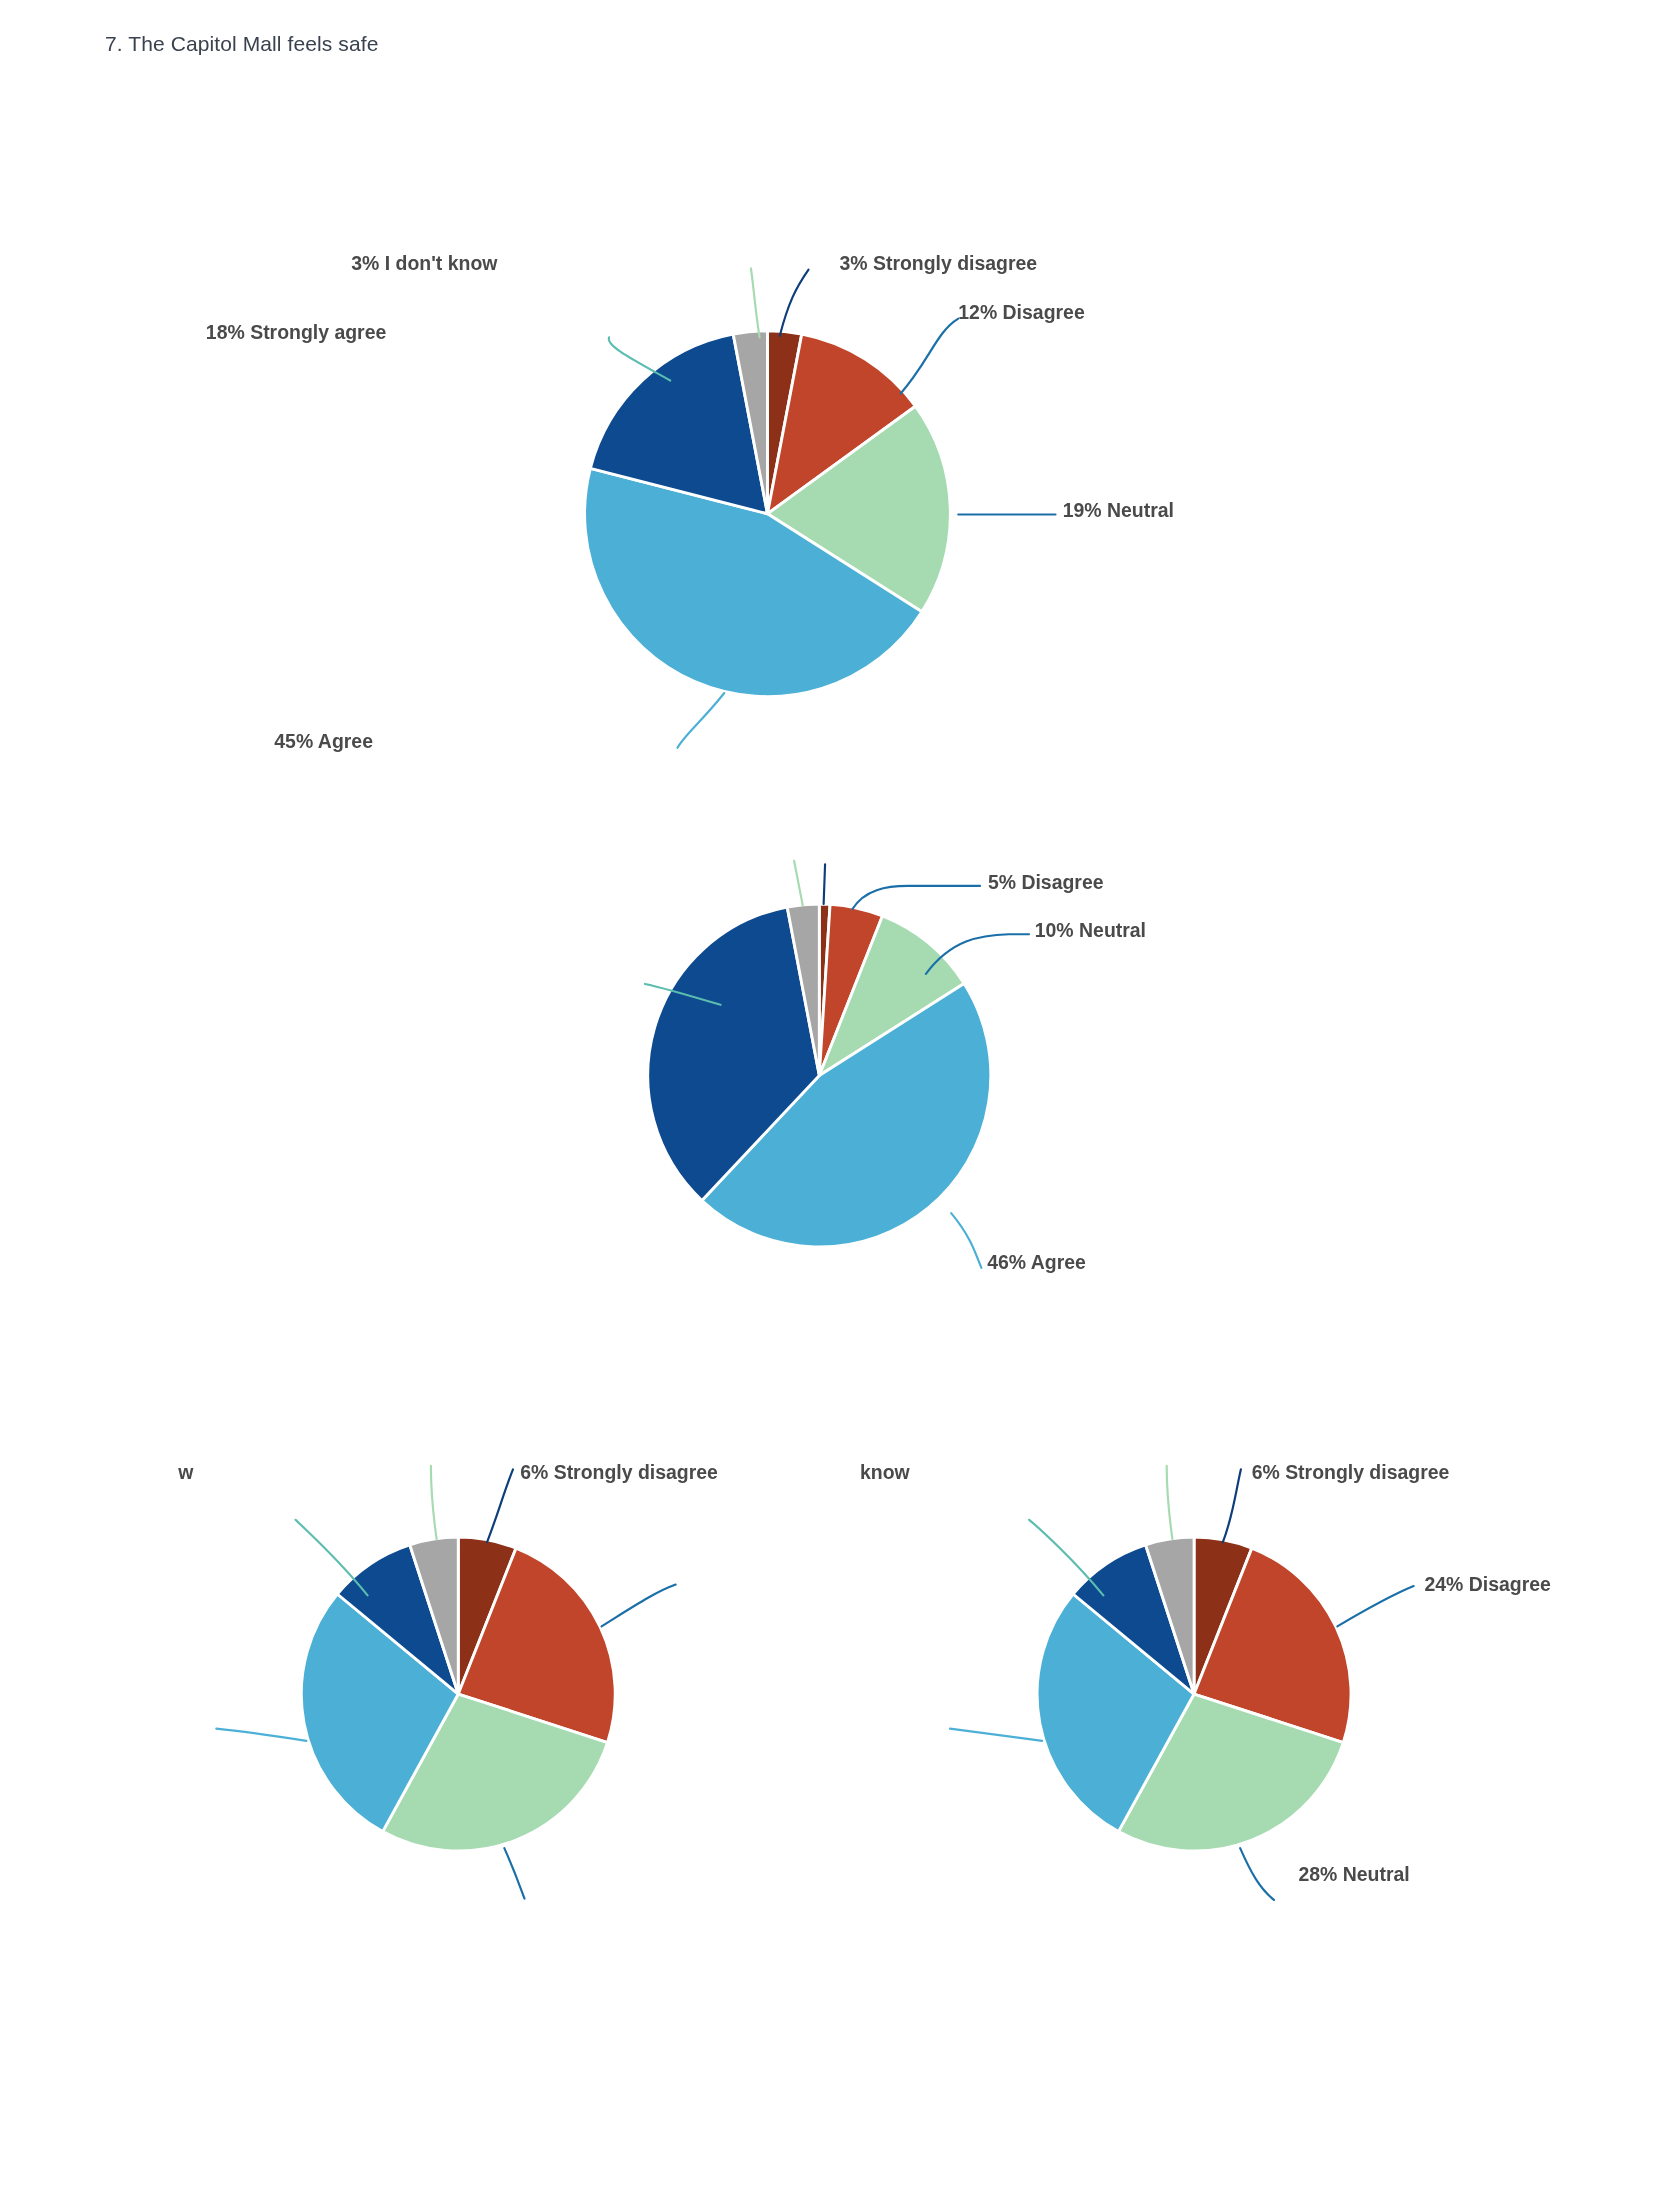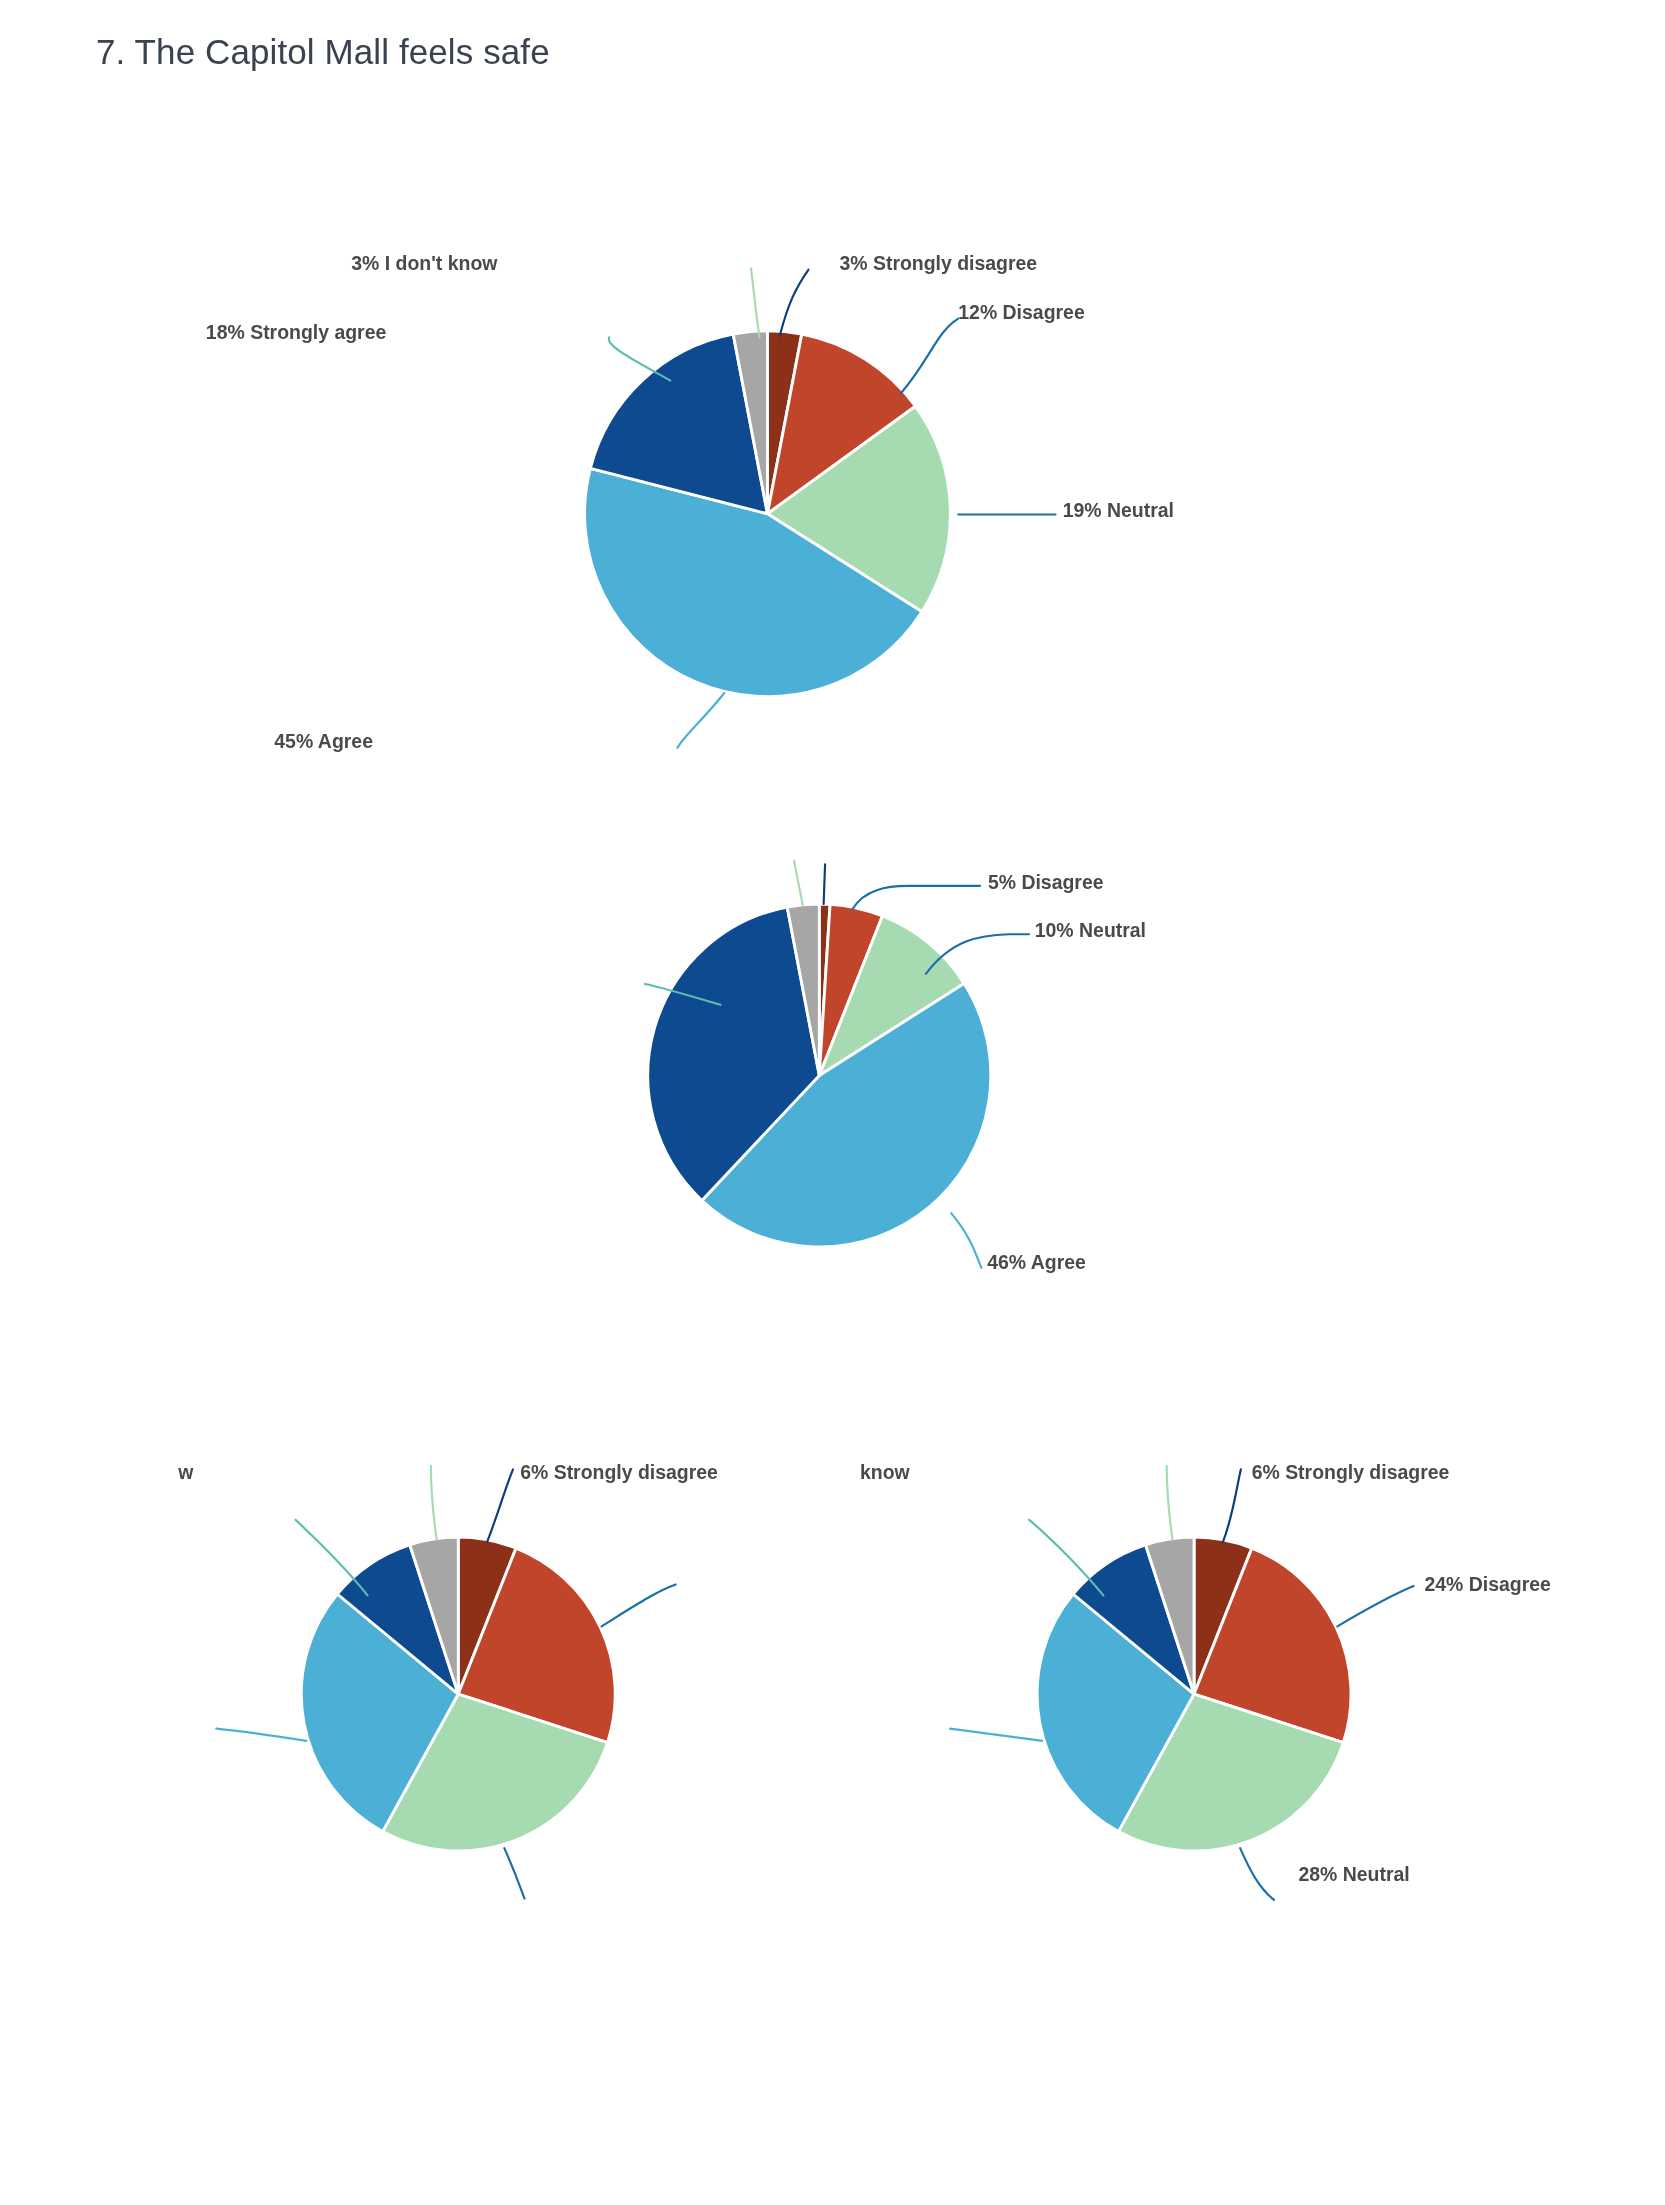--- a/index.html
+++ b/index.html
@@ -10,23 +10,23 @@
   }
   body {
     width: 1666px;
     height: 2205px;
     position: relative;
     font-family: "Liberation Sans", "DejaVu Sans", sans-serif;
     overflow: hidden;
   }
   #page-title {
     position: absolute;
-    left: 96px;
+    left: 105px;
     top: 32px;
-    font-size: 35px;
+    font-size: 21px;
     font-weight: 400;
     color: #39424e;
     letter-spacing: 0.1px;
     white-space: nowrap;
   }
   .chart-block {
     position: absolute;
     overflow: hidden;
   }
   .chart-block svg {

